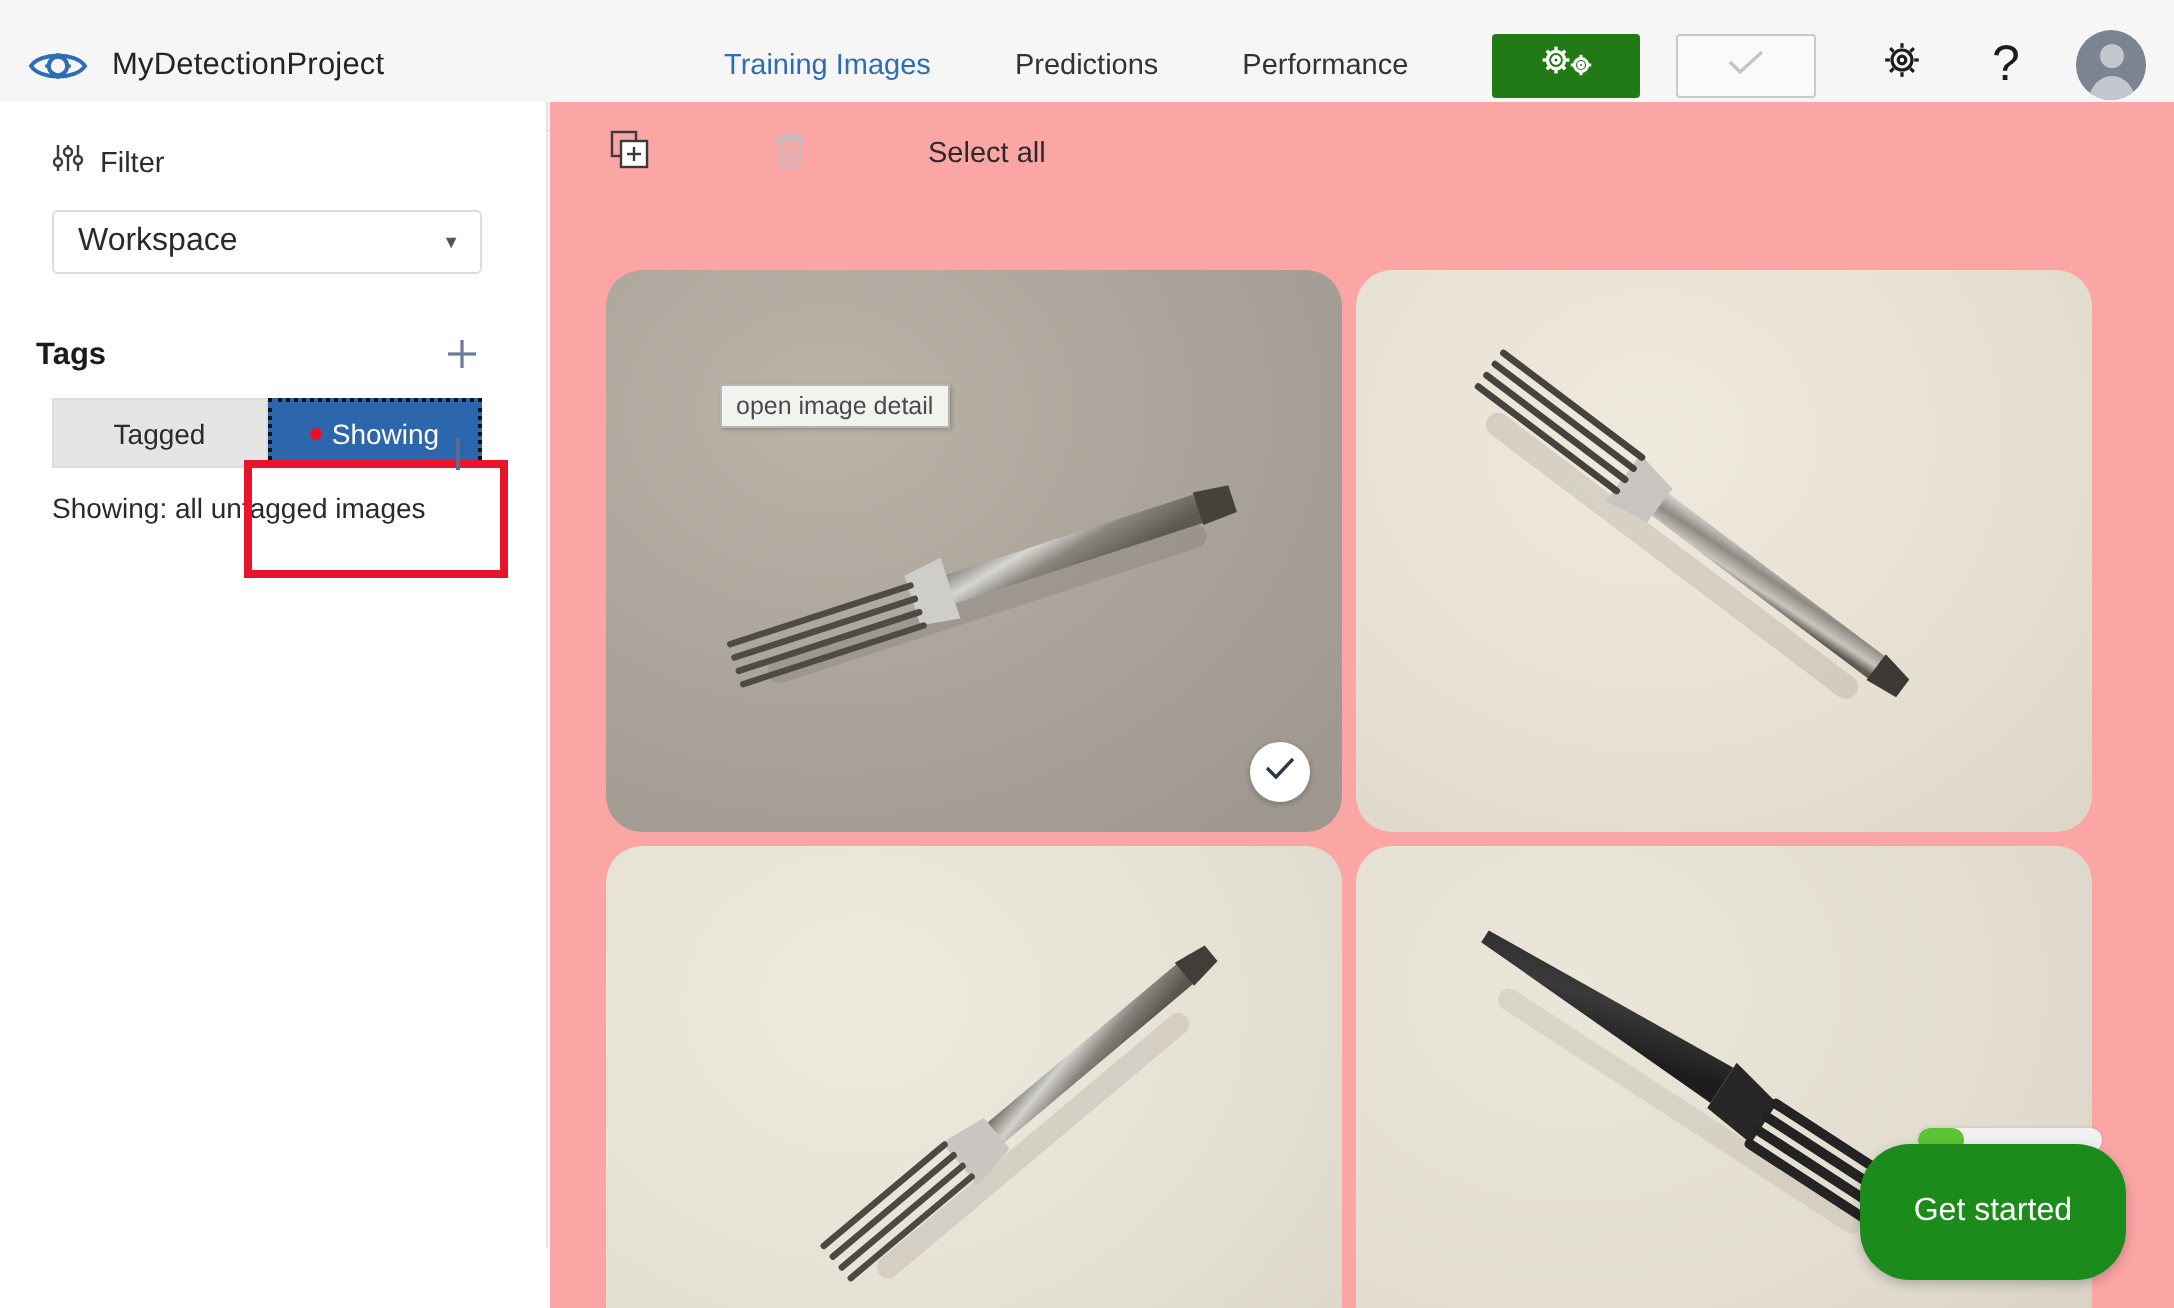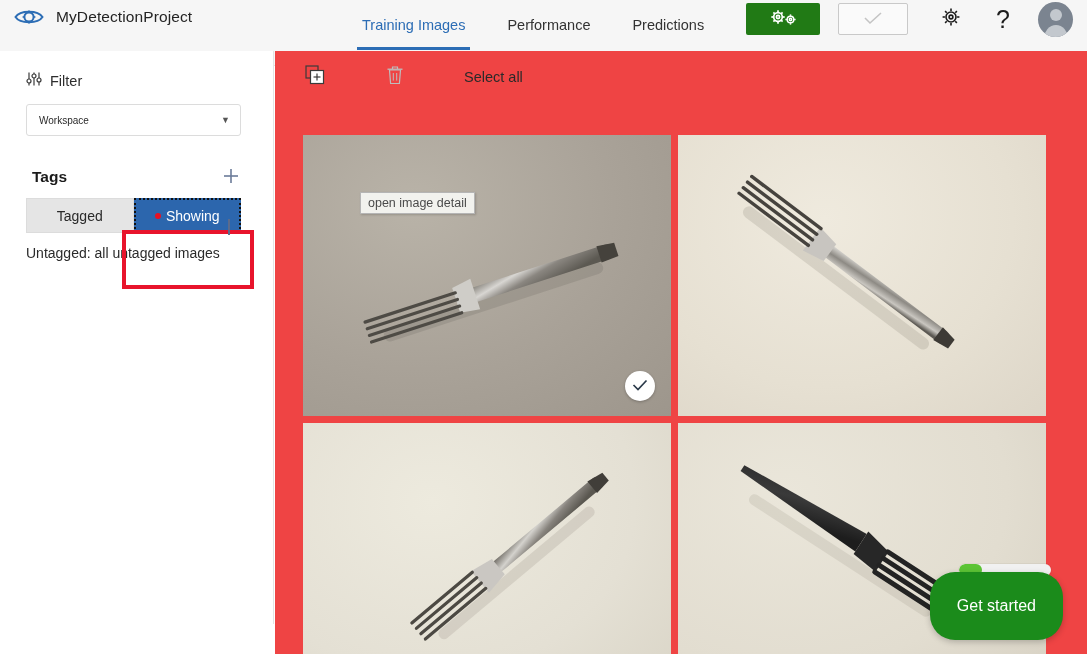--- a/index.html
+++ b/index.html
@@ -11,21 +11,21 @@
     -webkit-font-smoothing: antialiased;
   }
   #app { position: relative; width: 1087px; height: 654px; background: #fff; }
 
   
   .header {
     position: absolute; top: 0; left: 0;
     width: 1087px; height: 66px;
     background: #f6f6f6;
     border-bottom: 1px solid #e2e2e2;
-    display: flex; align-items: flex-start;
+    display: flex; align-items: center;
   }
   .brand { display: flex; align-items: center; padding-left: 12px; width: 275px; }
   .brand-logo { width: 34px; height: 34px; display: flex; align-items: center; justify-content: center; }
   .brand-title {
     margin-left: 10px; font-size: 15.5px; color: #242424; letter-spacing: .1px;
   }
   .nav-tabs { display: flex; align-items: stretch; height: 50px; margin-left: 66px; }
   .nav-tab {
     position: relative; display: flex; align-items: center; padding: 0 21px;
     font-size: 14.5px; color: #333333; cursor: pointer; height: 50px;
@@ -76,24 +76,24 @@
   .filter-label { margin-left: 8px; font-size: 14.5px; color: #2d2d2d; }
   .section-title {
     padding-left: 26px; margin-top: 28px; font-size: 15.5px; font-weight: bold; color: #1b1b1b;
   }
   .select-box {
     margin: 13px 0 0 26px; width: 215px; height: 32px;
     border: 1px solid #dcdcdc; border-radius: 3px; background: #fff;
     display: flex; align-items: center; justify-content: space-between;
     padding: 0 10px 0 12px; cursor: pointer;
   }
-  .select-value { font-size: 10px; color: #2a2a2a; }
+  .select-value { font-size: 16px; color: #2a2a2a; }
   .select-caret { font-size: 9px; color: #555; }
   .tags-header {
-    position: relative; margin-top: 32px; padding-left: 32px;
+    position: relative; margin-top: 32px; padding-left: 18px;
     display: flex; align-items: center;
   }
   .tags-title { font-size: 15.5px; font-weight: bold; color: #1b1b1b; }
   .add-tag-btn {
     position: absolute; left: 220px; top: -3px; width: 22px; height: 22px;
     display: flex; align-items: center; justify-content: center; cursor: pointer;
   }
   .seg-control {
     margin: 12px 0 0 26px; display: flex; width: 215px; height: 35px;
   }
@@ -122,37 +122,37 @@
     border: 4px solid #e8142c; background: transparent; pointer-events: none; z-index: 40;
   }
   .annotation-tick {
     position: absolute; left: 228px; top: 219px; width: 2px; height: 16px;
     background: #5b6b8c; z-index: 41;
   }
 
   
   .content {
     position: absolute; top: 51px; left: 275px; width: 812px; height: 603px;
-    background: #ef4444; overflow: hidden;
+    background: #fca5a5; overflow: hidden;
   }
   .toolbar { display: flex; align-items: center; height: 52px; padding-left: 23px; }
   .tool-btn {
     width: 34px; height: 34px; display: flex; align-items: center; justify-content: center;
     cursor: pointer;
   }
   .tool-btn.delete { margin-left: 46px; cursor: default; }
   .select-all {
     margin-left: 52px; font-size: 14.5px; color: #2a2a2a; cursor: pointer;
   }
 
   .grid {
     margin-top: 32px; padding-left: 28px; display: flex; flex-wrap: wrap; gap: 7px 7px;
   }
   .thumb {
-    position: relative; width: 368px; height: 281px; overflow: hidden; cursor: pointer;
+    position: relative; width: 368px; height: 281px; overflow: hidden; cursor: pointer; border-radius: 18px;
   }
   .photo { position: absolute; inset: 0; }
 
   .tooltip {
     position: absolute; left: 57px; top: 57px;
     background: #f2f2ee; border: 1px solid #b5b5b5;
     font-size: 12.5px; color: #4a4a4a; padding: 3px 7px;
     box-shadow: 1px 1px 2px rgba(0,0,0,.18); z-index: 20; white-space: nowrap;
   }
   .check-badge {
@@ -195,24 +195,24 @@
         </svg>
       </span>
       <span class="brand-title">MyDetectionProject</span>
     </div>
 
     <div class="nav-tabs">
       <div class="nav-tab active">
         <span>Training Images</span>
       </div>
       <div class="nav-tab">
+        <span>Predictions</span>
+      </div>
+      <div class="nav-tab">
         <span>Performance</span>
-      </div>
-      <div class="nav-tab">
-        <span>Predictions</span>
       </div>
     </div>
 
     <div class="header-right">
       <button class="btn-train">
         <span>
           <svg width="34" height="20" viewBox="0 0 34 20">
             <g fill="none" stroke="#ffffff" stroke-width="1.7">
               <circle cx="12" cy="9" r="4.3"></circle>
               <circle cx="12" cy="9" r="1.6"></circle>
@@ -309,21 +309,21 @@
     <div class="seg-control">
       <div class="seg-item tagged">
         <span>Tagged</span>
       </div>
       <div class="seg-item untagged">
         <span class="tag-dot"></span>
         <span>Showing</span>
       </div>
     </div>
 
-    <div class="showing-text">Untagged: all untagged images</div>
+    <div class="showing-text">Showing: all untagged images</div>
   </div>
 
   <div class="annotation-tick"></div>
   <div class="annotation-box"></div>
 
   <div class="content">
 
     <div class="toolbar">
       <div class="tool-btn">
         <span>

